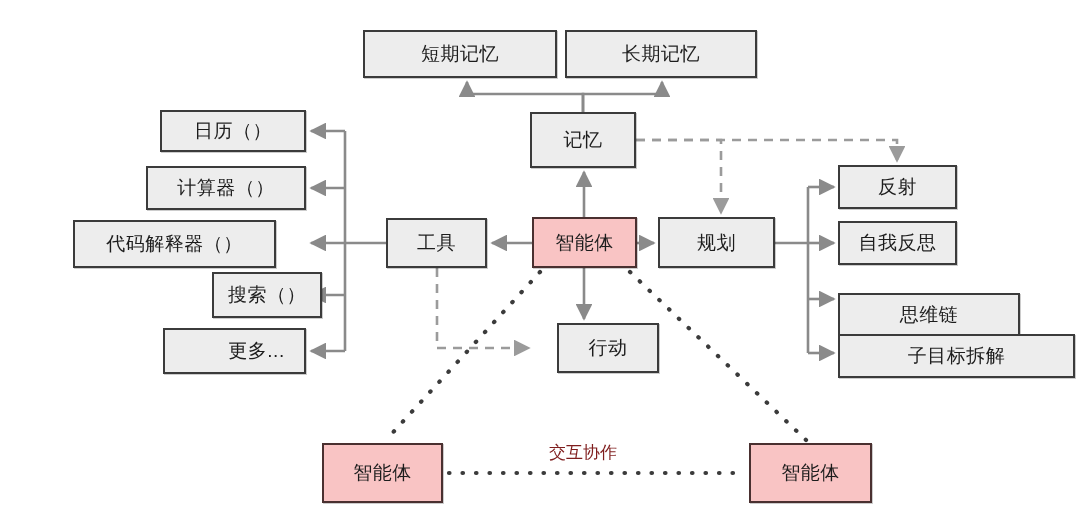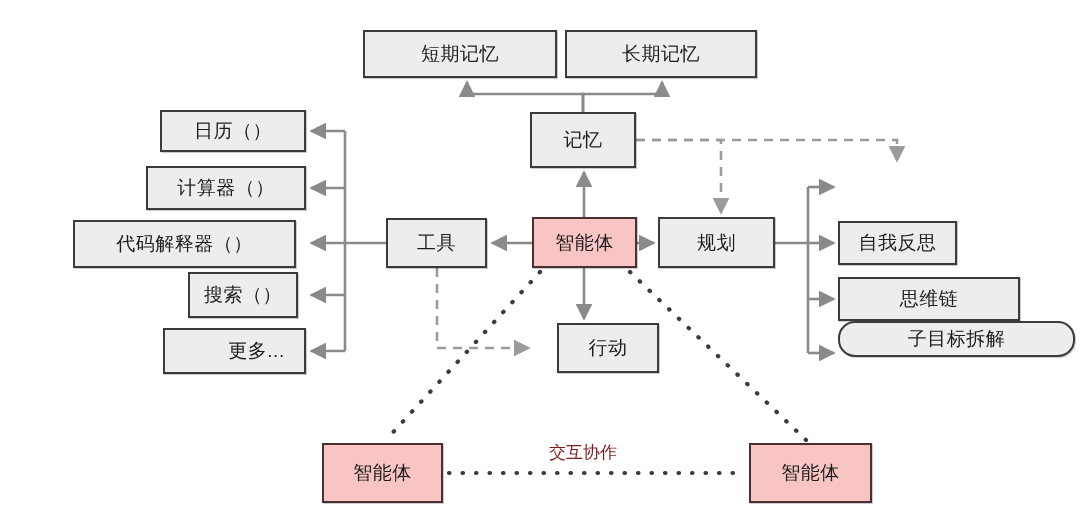--- a/index.html
+++ b/index.html
@@ -109,25 +109,25 @@
   </div>
 
   <div class="node" style="left:160px;top:110px;width:146px;height:42px;">
     <span>日历（）</span>
   </div>
 
   <div class="node" style="left:146px;top:166px;width:160px;height:44px;">
     <span>计算器（）</span>
   </div>
 
-  <div class="node" style="left:73px;top:220px;width:223px;height:48px;">
+  <div class="node" style="left:73px;top:220px;width:203px;height:48px;">
     <span>代码解释器（）</span>
   </div>
 
-  <div class="node" style="left:188px;top:272px;width:110px;height:46px;">
+  <div class="node" style="left:212px;top:272px;width:110px;height:46px;">
     <span>搜索（）</span>
   </div>
 
   <div class="node" style="left:163px;top:328px;width:143px;height:46px;padding-left:44px;">
     <span>更多...</span>
   </div>
 
   <div class="node" style="left:386px;top:218px;width:101px;height:50px;">
     <span>工具</span>
   </div>
@@ -137,30 +137,33 @@
   </div>
 
   <div class="node" style="left:658px;top:217px;width:117px;height:51px;">
     <span>规划</span>
   </div>
 
   <div class="node" style="left:533px;top:323px;width:102px;height:50px;margin-left:24px;">
     <span>行动</span>
   </div>
 
+  <div class="node" style="left:838px;top:165px;width:119px;height:44px;">
+    <span>反射</span>
+  </div>
 
   <div class="node" style="left:838px;top:221px;width:119px;height:44px;">
     <span>自我反思</span>
   </div>
 
-  <div class="node" style="left:838px;top:277px;width:182px;height:44px;">
+  <div class="node" style="left:838px;top:293px;width:182px;height:44px;">
     <span>思维链</span>
   </div>
 
-  <div class="node" style="left:838px;top:321px;width:237px;height:36px;border-radius:17px;">
+  <div class="node" style="left:838px;top:334px;width:237px;height:44px;">
     <span>子目标拆解</span>
   </div>
 
   <div class="node agent" style="left:322px;top:443px;width:121px;height:60px;">
     <span>智能体</span>
   </div>
 
   <div class="node agent" style="left:749px;top:443px;width:123px;height:60px;">
     <span>智能体</span>
   </div>

